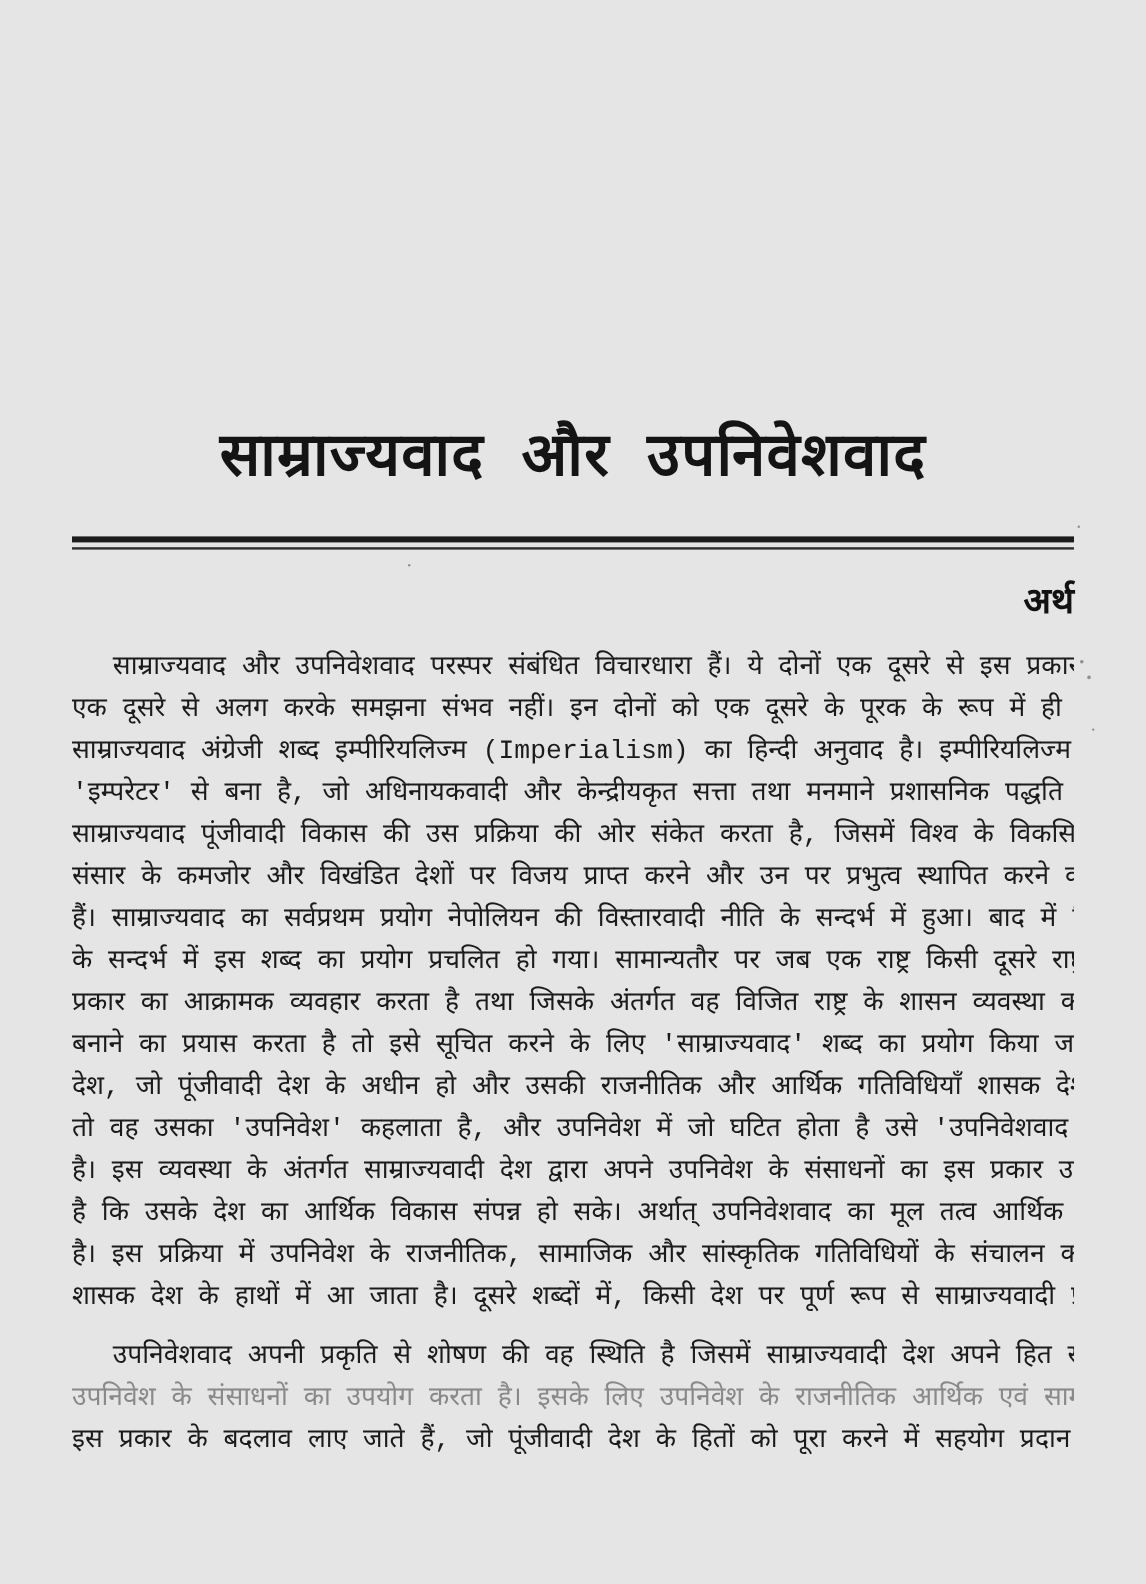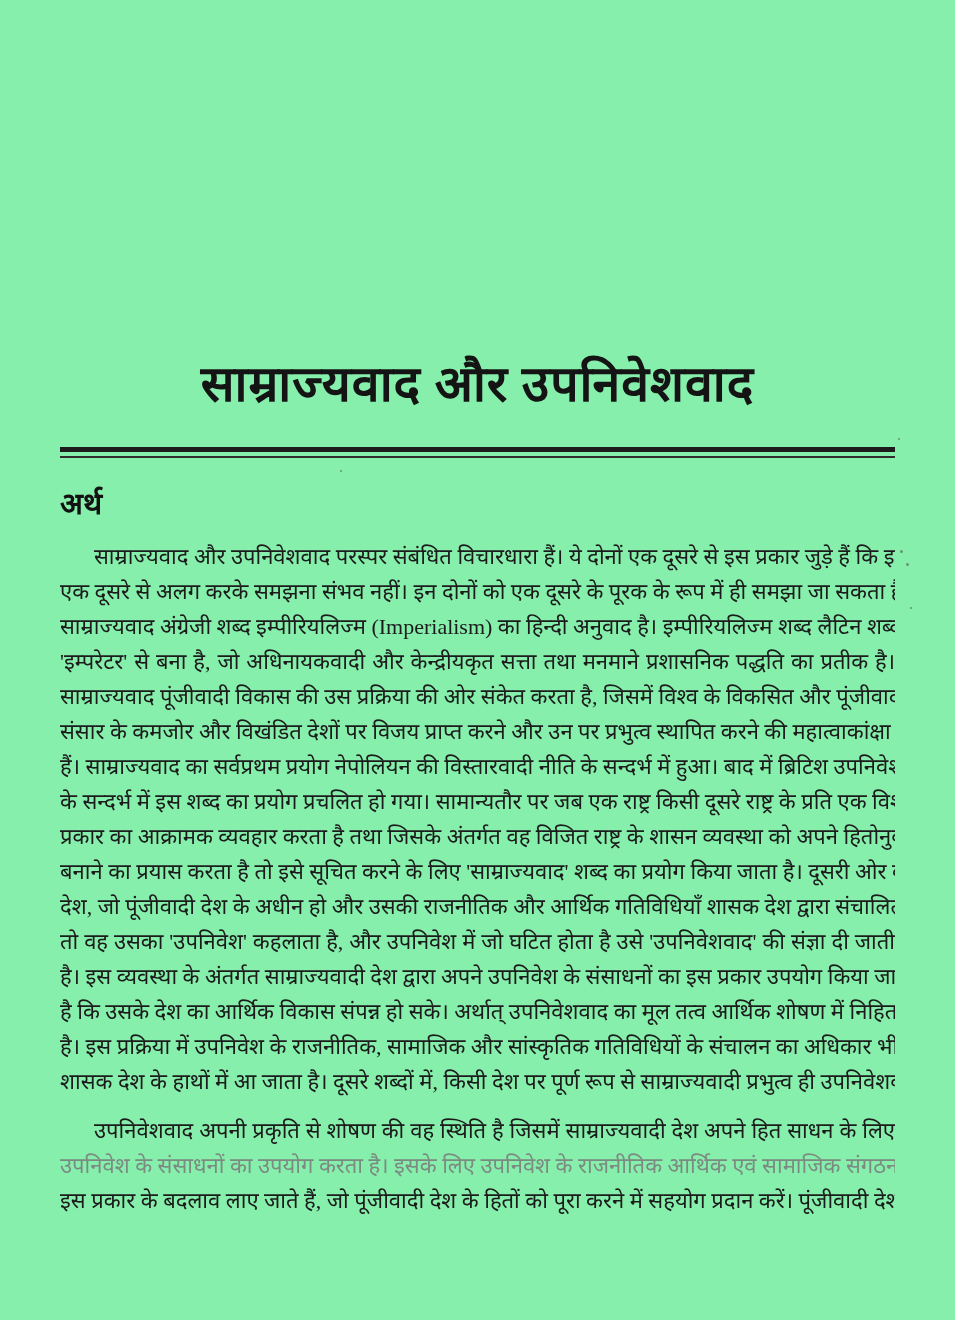--- a/index.html
+++ b/index.html
@@ -4,23 +4,23 @@
 <style>
   html, body {
     margin: 0;
     padding: 0;
     background: #ffffff;
   }
   .page {
     position: relative;
     width: 955px;
     height: 1320px;
-    background: #86efac;
+    background: #e5e5e5;
     color: #1a1a1a;
-    font-family: Liberation Serif, serif;
+    font-family: Liberation Mono, monospace;
     overflow: hidden;
   }
   .content {
     padding: 0 60px;
   }
   .chapter-title {
     margin-top: 344px;
     text-align: center;
     font-size: 50px;
     line-height: 80px;
@@ -39,20 +39,21 @@
     height: 2px;
     background: #2e2e2e;
     margin-top: 4px;
   }
   .section-heading {
     margin-top: 28px;
     font-size: 30px;
     line-height: 36px;
     font-weight: 700;
     color: #121212;
+    text-align: right;
   }
   .section-heading.second {
     margin-top: 33px;
   }
   .para {
     margin-top: 17px;
     font-size: 22px;
     color: #1b1b1b;
   }
   .para.second {

